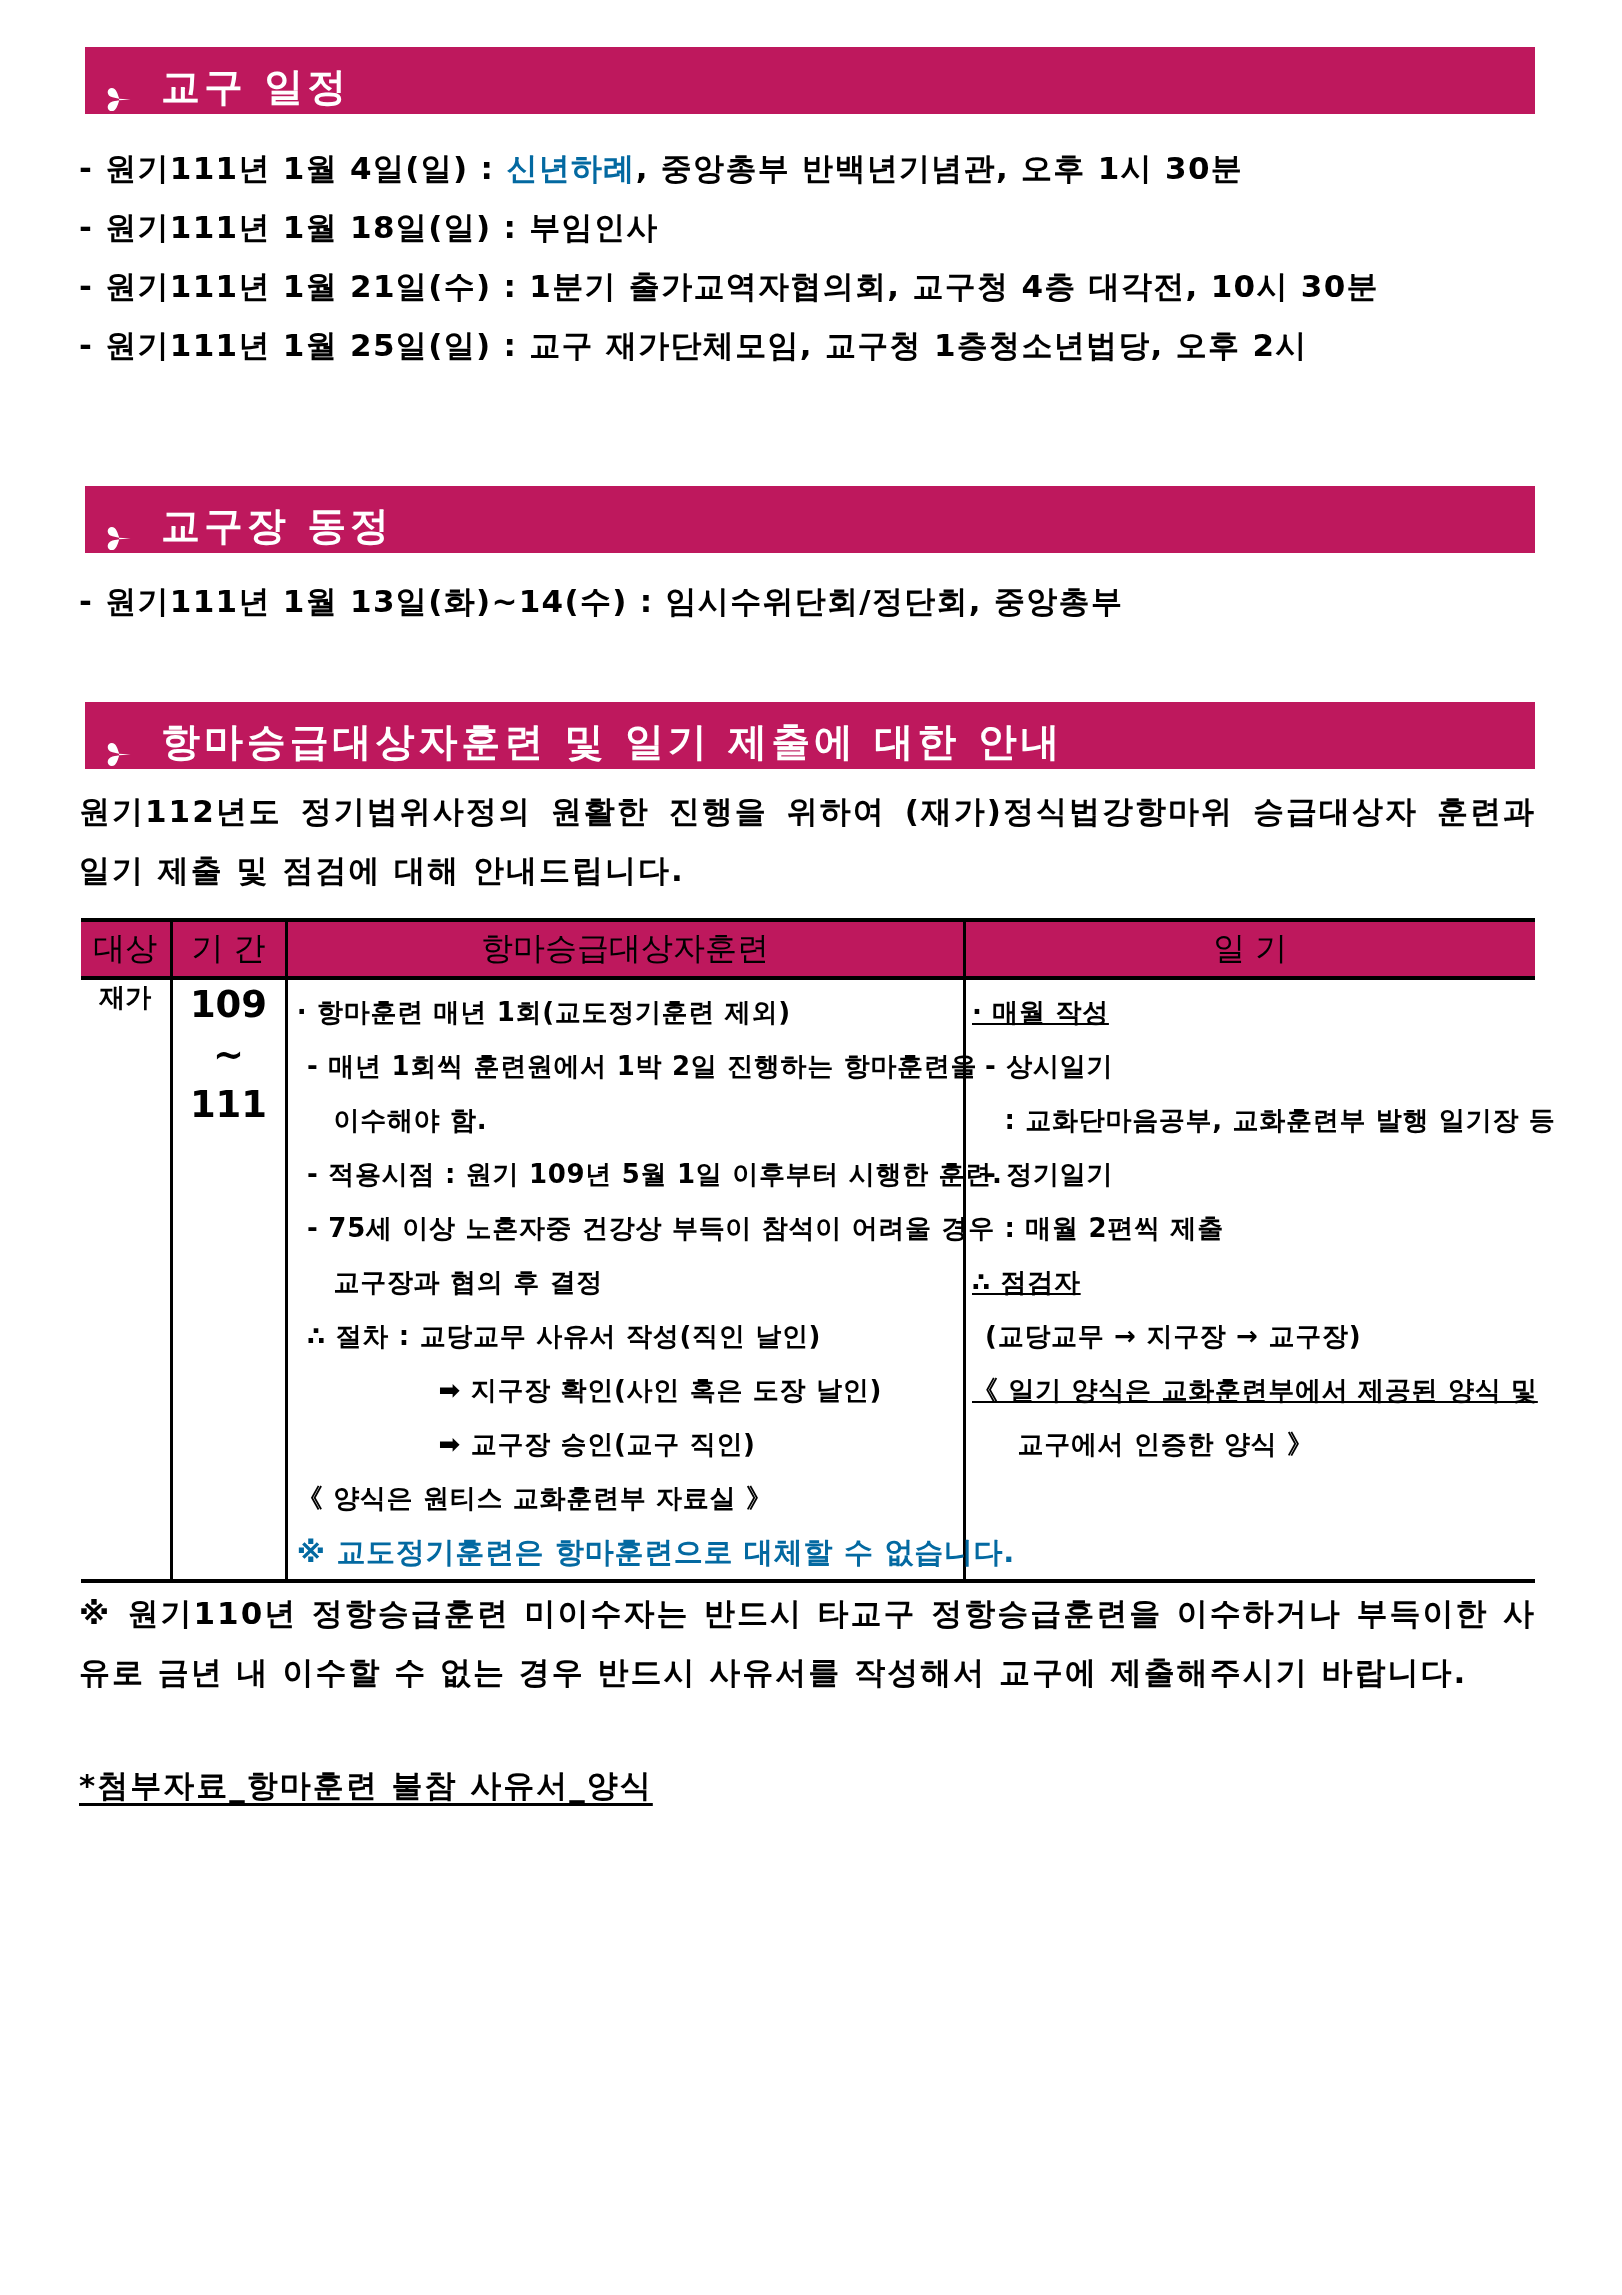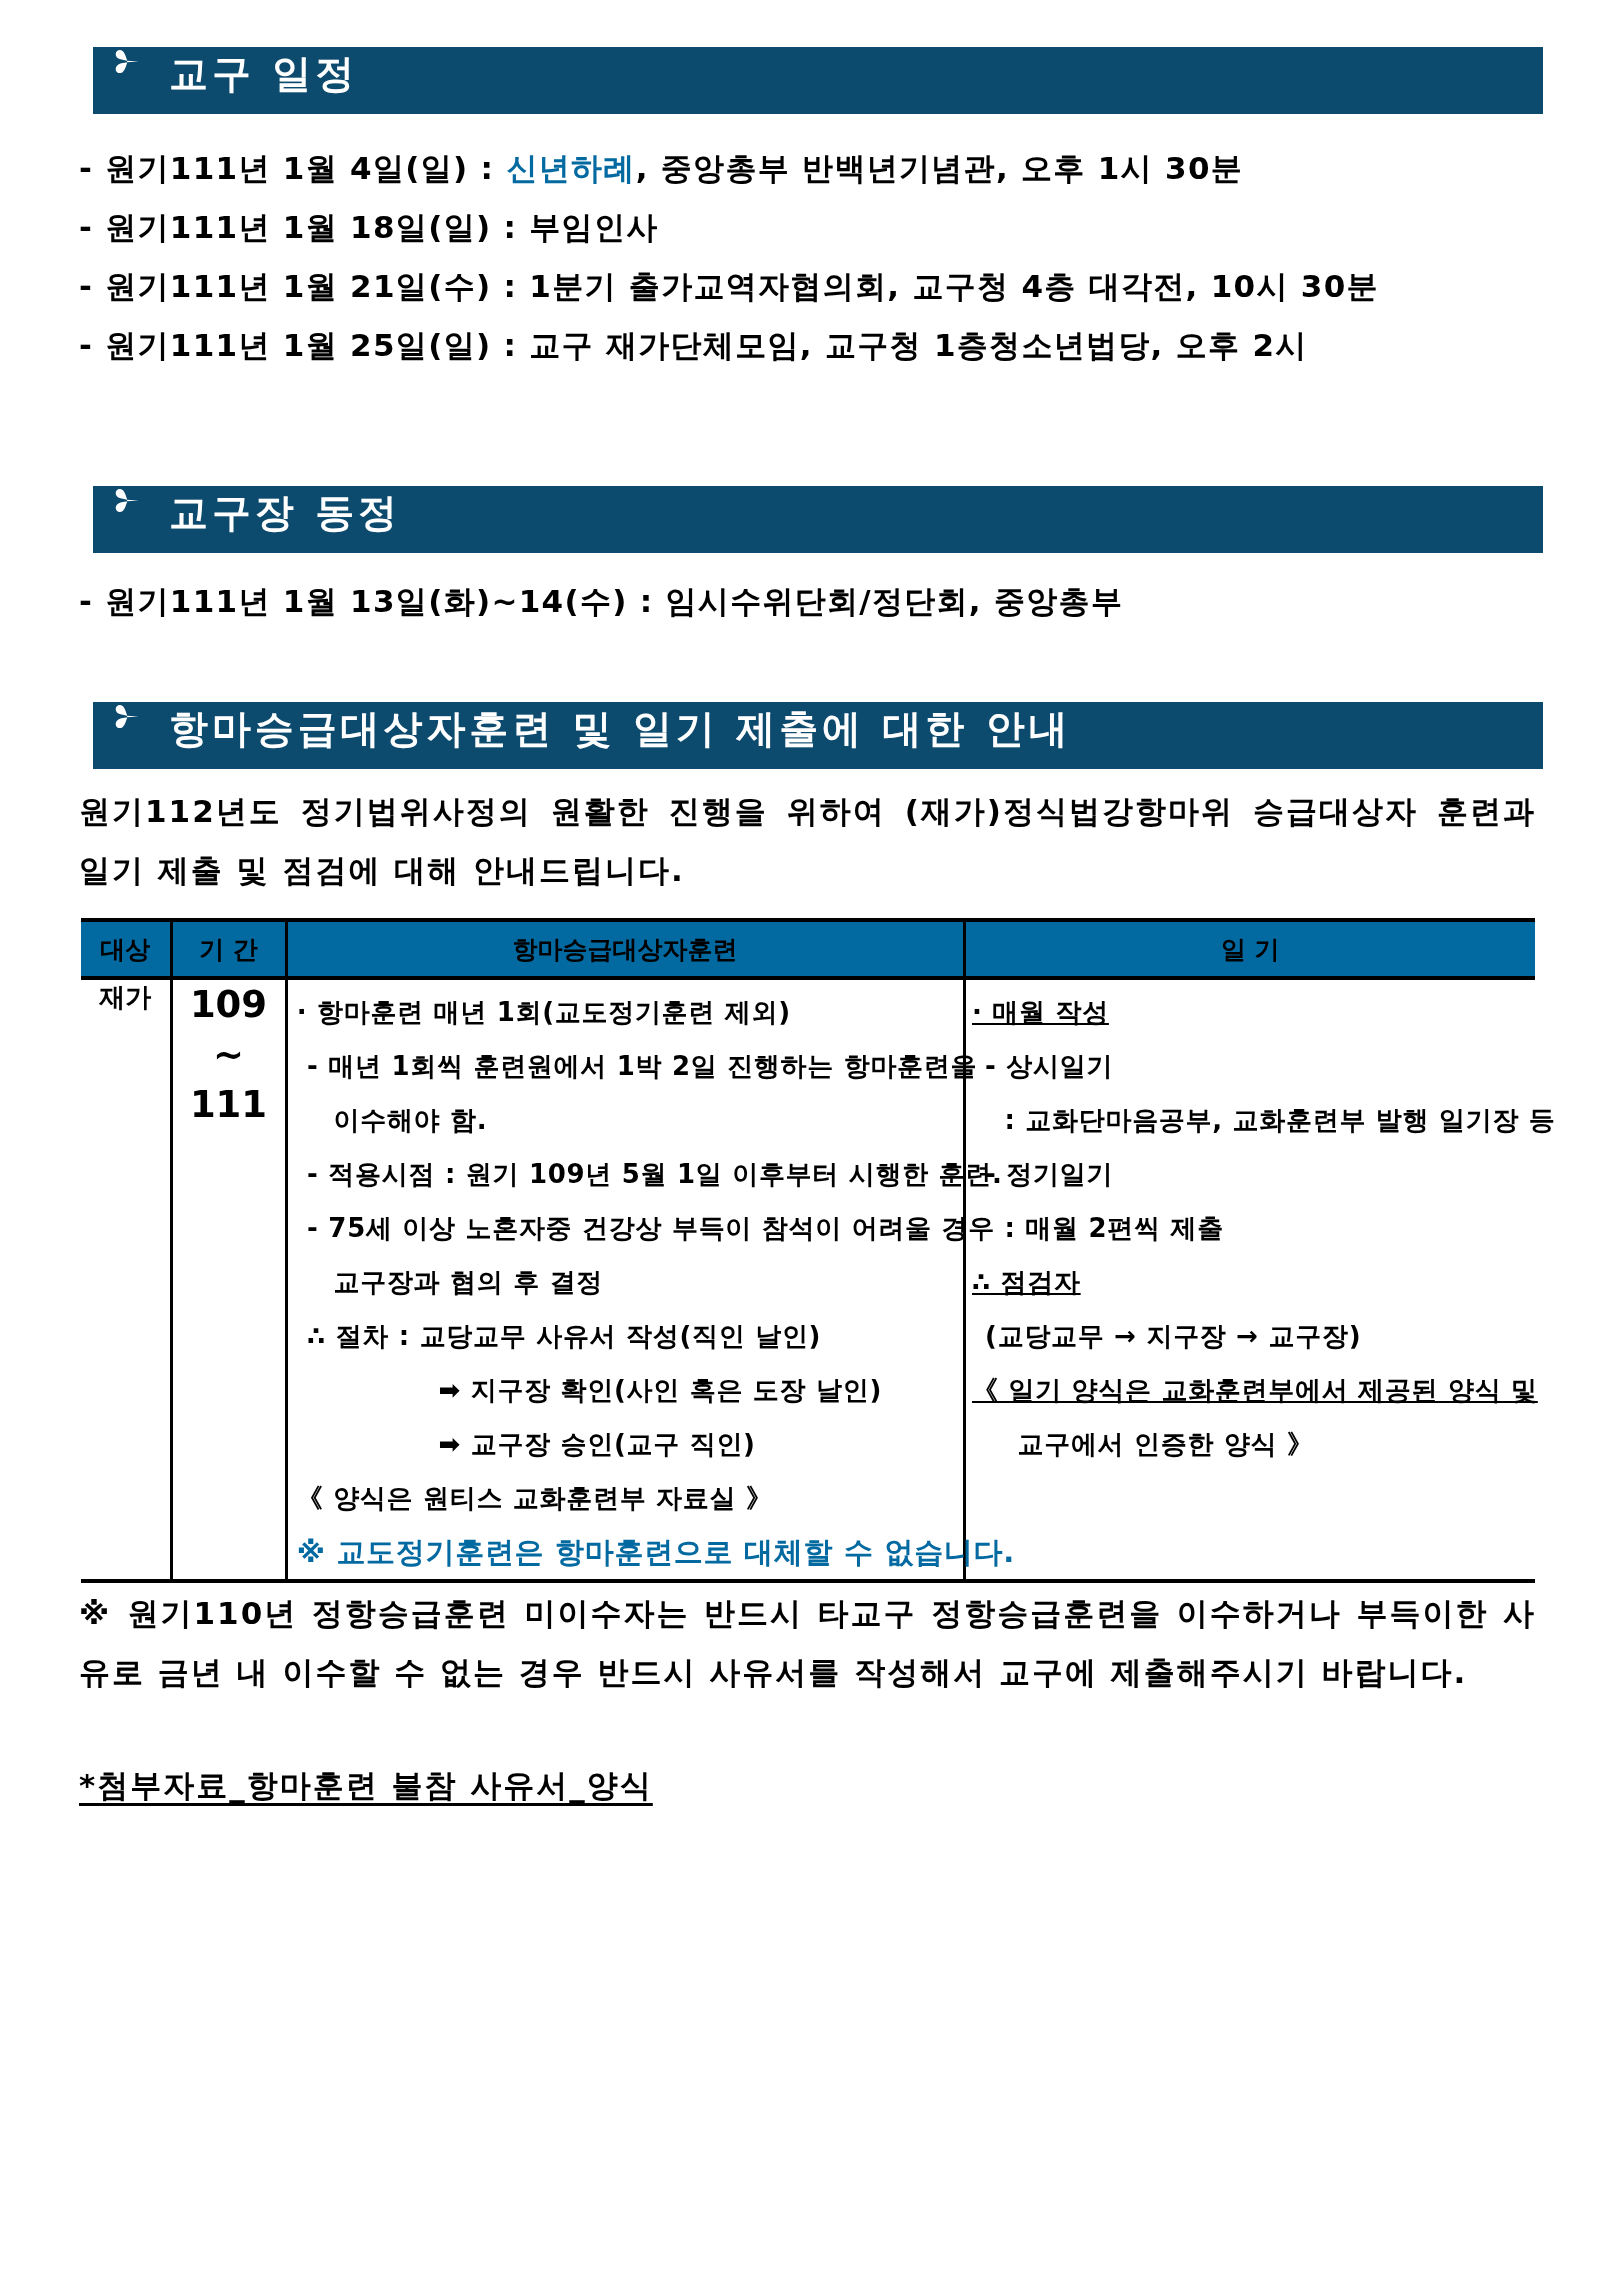--- a/index.html
+++ b/index.html
@@ -2,22 +2,22 @@
 <html style="font-size:10.5px"><head>
 <meta charset="utf-8">
 <style>
   html, body { margin: 0; padding: 0; }
   body {
     width: 1623px; height: 2295px; background: #ffffff; position: relative;
     font-family: "DejaVu Sans", "Liberation Sans", sans-serif; color: #000;
     overflow: hidden;
   }
   .section-bar {
-    position: absolute; left: 93px; width: 1450px; height: 67px;
-    background: #0c4a6e; color: #fff; display: flex; align-items: flex-start;
+    position: absolute; left: 85px; width: 1450px; height: 67px;
+    background: #be185d; color: #fff; display: flex; align-items: flex-end;
   }
   .section-bar .bullet {
     width: 29px; height: 29px; margin-left: 21px; margin-right: 26px; display: inline-block;
   }
   .section-bar .title {
     font-size: 39px; font-weight: bold; letter-spacing: 3.9px; white-space: nowrap;
   }
   .schedule-list { position: absolute; left: 79px; top: 143px; }
   .schedule-list .item {
     font-size: 31px; font-weight: bold; height: 59px; line-height: 50px;
@@ -26,21 +26,21 @@
   .red { color: #0369a1; }
   .para {
     position: absolute; left: 79px; width: 1457px; font-size: 31px; font-weight: bold;
     line-height: 59px; letter-spacing: 2px; text-align: justify;
   }
   table.guide {
     position: absolute; left: 81px; top: 918px; width: 1454px; border-collapse: collapse;
     table-layout: fixed;
   }
   table.guide th {
-    background: #0369a1; font-size: 25px; font-weight: bold; height: 54px;
+    background: #be185d; font-size: 32px; font-weight: normal; height: 54px;
     border-top: 4.6px solid #000; border-bottom: 4.6px solid #000;
     border-left: 3.3px solid #000; border-right: 3.3px solid #000; padding: 0; text-align: center;
   }
   table.guide th:first-child, table.guide td:first-child { border-left: none; }
   table.guide th:last-child, table.guide td:last-child { border-right: none; }
   table.guide td {
     border-left: 3.3px solid #000; border-right: 3.3px solid #000; border-bottom: 4.6px solid #000;
     vertical-align: top; padding: 0; font-size: 26px; font-weight: bold;
   }
   td.center { vertical-align: middle; text-align: center; }

